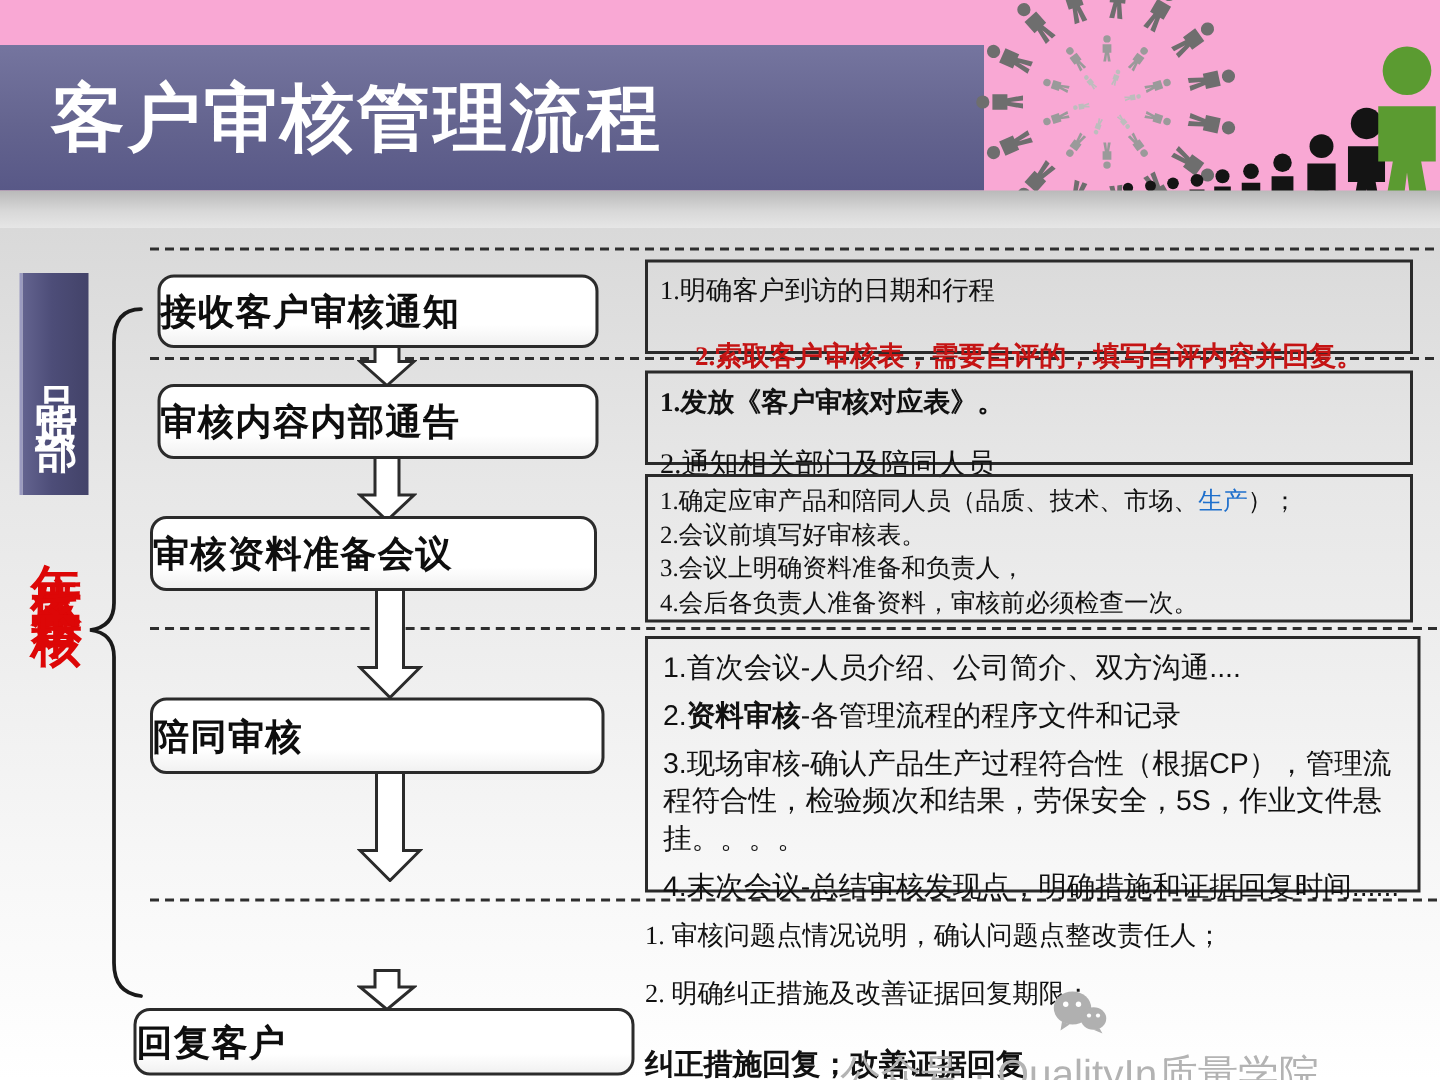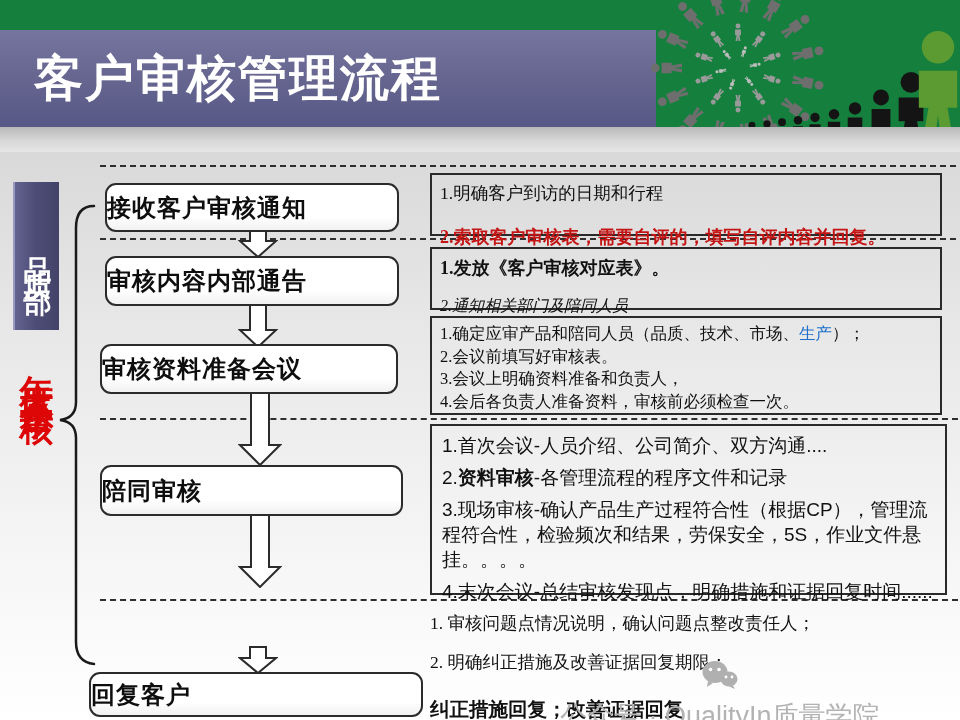--- a/index.html
+++ b/index.html
@@ -1,19 +1,19 @@
 <!DOCTYPE html>
 <html><head>
 <meta charset="utf-8">
 <style>
   html,body{margin:0;padding:0;background:#fff;}
   .slide{position:relative;width:960px;height:720px;overflow:hidden;background:#fff;
          font-family:"Liberation Sans",sans-serif;}
   
-  .header{position:absolute;left:0;top:0;width:960px;height:152px;background:#15803d;}
+  .header{position:absolute;left:0;top:0;width:960px;height:152px;background:#f9a8d4;}
   .banner{position:absolute;left:0;top:30px;width:656px;height:97px;
           background:linear-gradient(180deg,#75759f 0%,#64648f 55%,#585887 100%);
           display:flex;align-items:center;}
   .banner h1{margin:0 0 0 34px;font-size:49px;font-weight:700;color:#ffffff;letter-spacing:2px;}
   .header-shadow{position:absolute;left:0;top:127px;width:960px;height:25px;
           background:linear-gradient(180deg,#b9b9b9 0%,#d8d8d8 55%,#e6e6e6 100%);}
   .people-art{position:absolute;left:648px;top:0;}
   
   .content{position:absolute;left:0;top:152px;width:960px;height:568px;
            background:linear-gradient(180deg,#d9d9d9 0%,#e7e7e7 30%,#f7f7f7 75%,#ffffff 100%);}
@@ -49,24 +49,24 @@
   .ar3{left:238px;top:236px;}
   .ar4{left:238px;top:358px;}
   .ar5{left:238px;top:494px;}
   .arrow polygon{fill:#ffffff;stroke:#2b2b2b;stroke-width:2;}
   
   .detail{position:absolute;left:430px;width:512px;box-sizing:border-box;z-index:2;
           font-family:"Liberation Serif",serif;color:#111;}
   .bordered{border:2px solid #2a2a2a;}
   .db1{top:21px;height:63px;padding:6px 8px 4px 8px;display:flex;flex-direction:column;justify-content:space-between;gap:20px;}
   .db1 .l1{font-size:17.5px;}
-  .db1 .l2{font-size:18px;color:#c51414;font-weight:600;}
+  .db1 .l2{font-size:18px;color:#c51414;font-weight:600;text-align:center;}
   .db2{top:95px;height:63px;padding:7px 8px 5px 8px;display:flex;flex-direction:column;justify-content:space-between;gap:16px;}
   .db2 .l1{font-size:18px;font-weight:700;}
-  .db2 .l2{font-size:16px;font-style:italic;}
+  .db2 .l2{font-size:19px;}
   .db3{top:164px;height:99px;padding:5px 8px 3px 8px;font-size:16.5px;line-height:22.5px;}
   .db3 .hl{color:#1e6fcc;}
   .db4{top:272px;height:171px;width:517px;padding:7px 10px 4px 10px;
        font-family:"Liberation Sans",sans-serif;font-size:19px;line-height:25px;}
   .db4 p{margin:0 0 7px 0;}
   .db4 .b{font-weight:700;}
   .db5{top:459px;height:105px;width:516px;font-size:17.5px;}
   .db5 .l1{margin:0 0 15px 0;}
   .db5 .l2{margin:0 0 22px 0;}
   .db5 .l3{font-family:"Liberation Sans",sans-serif;font-size:19.5px;font-weight:700;margin:0;}

